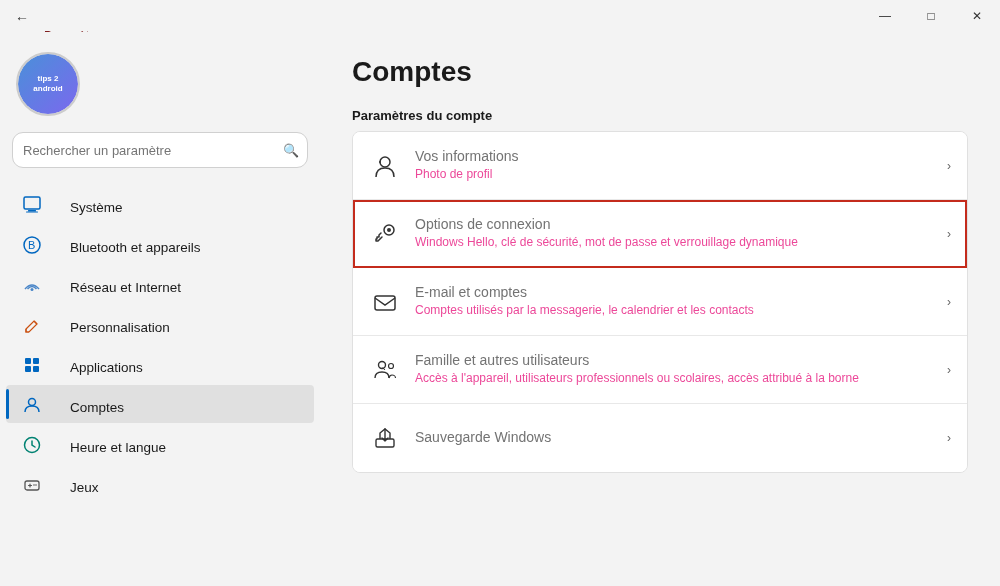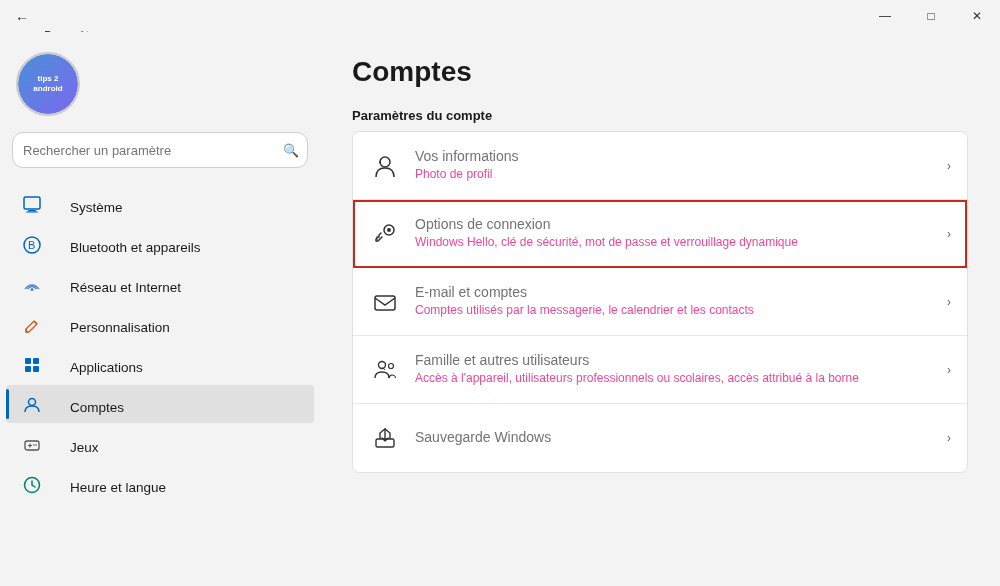--- a/index.html
+++ b/index.html
@@ -339,37 +339,37 @@
           <circle cx="9" cy="6" r="3.5" stroke="#0067c0" stroke-width="1.5" fill="none"></circle>
           <path d="M2 16 C2 12 5 10 9 10 C13 10 16 12 16 16" stroke="#0067c0" stroke-width="1.5" fill="none"></path>
         </svg>
       </span>
       <span class="sidebar-item-label">Comptes</span>
     </div>
 
     <div class="sidebar-item">
       <span class="sidebar-item-icon">
         <svg width="18" height="18" viewBox="0 0 18 18" fill="none">
+          <circle cx="9" cy="9" r="7.5" stroke="#008272" stroke-width="1.5" fill="none"></circle>
+          <path d="M9 5 L9 9 L12 11" stroke="#008272" stroke-width="1.5" stroke-linecap="round"></path>
+        </svg>
+      </span>
+      <span class="sidebar-item-label">Heure et langue</span>
+    </div>
+
+    <div class="sidebar-item">
+      <span class="sidebar-item-icon">
+        <svg width="18" height="18" viewBox="0 0 18 18" fill="none">
           <rect x="2" y="5" width="14" height="9" rx="2" stroke="#555" stroke-width="1.3" fill="none"></rect>
           <path d="M7 8 L7 11 M5.5 9.5 L8.5 9.5" stroke="#555" stroke-width="1.2" stroke-linecap="round"></path>
           <circle cx="11" cy="9" r="0.8" fill="#555"></circle>
           <circle cx="13" cy="9" r="0.8" fill="#555"></circle>
         </svg>
       </span>
       <span class="sidebar-item-label">Jeux</span>
-    </div>
-
-    <div class="sidebar-item">
-      <span class="sidebar-item-icon">
-        <svg width="18" height="18" viewBox="0 0 18 18" fill="none">
-          <circle cx="9" cy="9" r="7.5" stroke="#008272" stroke-width="1.5" fill="none"></circle>
-          <path d="M9 5 L9 9 L12 11" stroke="#008272" stroke-width="1.5" stroke-linecap="round"></path>
-        </svg>
-      </span>
-      <span class="sidebar-item-label">Heure et langue</span>
     </div>
   </div>
 
   <div class="content">
     <h1 class="page-title">Comptes</h1>
     <p class="section-title">Paramètres du compte</p>
 
     <div class="settings-list">
 
       <div class="settings-item">

